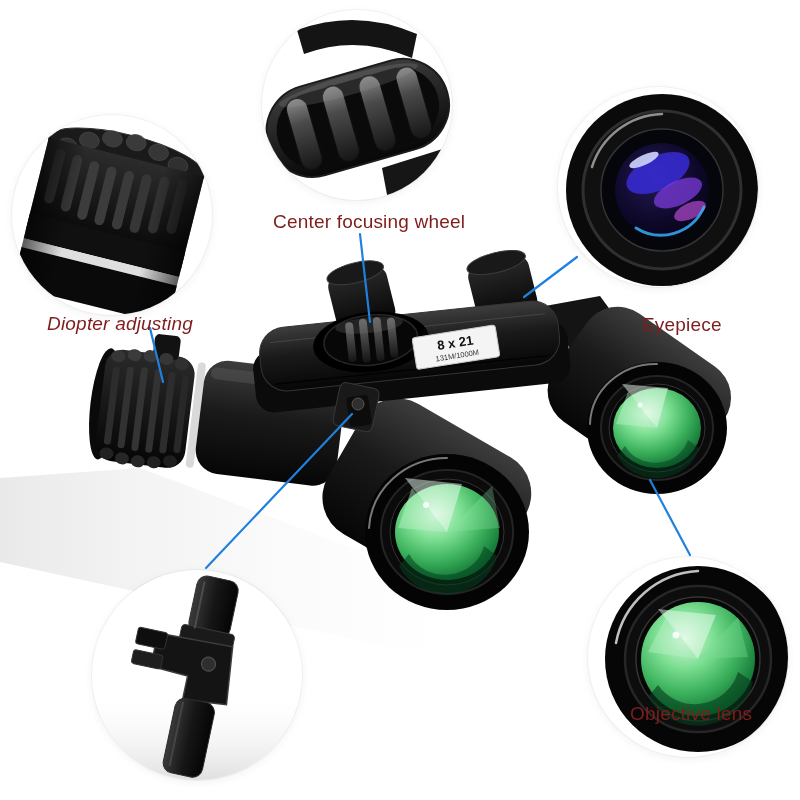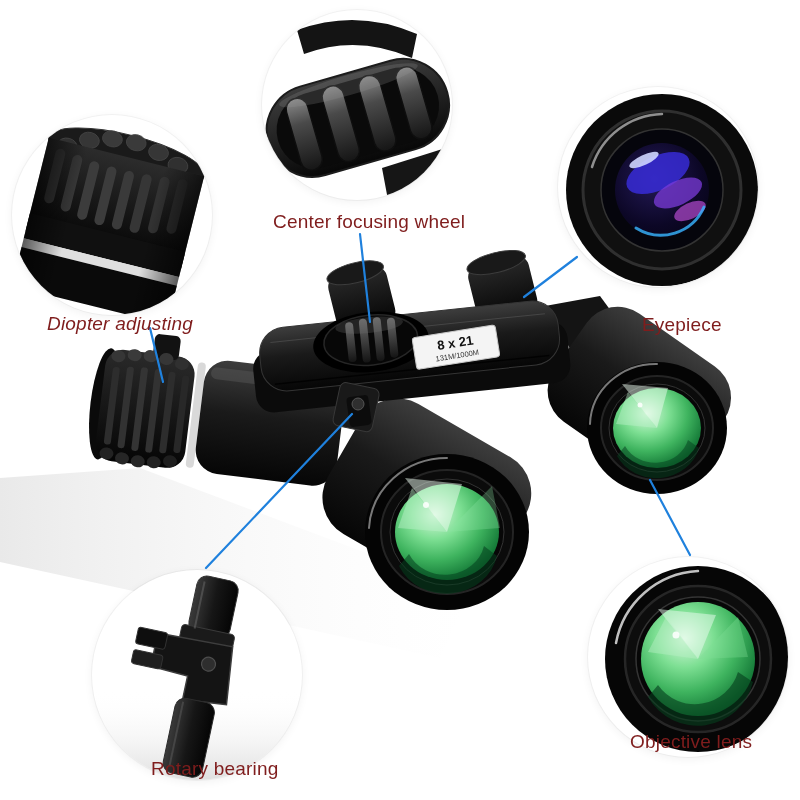--- a/index.html
+++ b/index.html
@@ -302,16 +302,15 @@
       <polygon points="110,102 60,95 78,60" fill="#b9efc6" opacity="0.45"></polygon>
       <polygon points="110,102 150,60 160,100" fill="#7fdc96" opacity="0.35"></polygon>
       <path d="M 60,140 A 57,57 0 0 0 165,125 L 150,115 A 45,45 0 0 1 70,128 Z" fill="#053d1d" opacity="0.6"></path>
       <circle cx="88" cy="78" r="3.5" fill="#ffffff" opacity="0.85"></circle>
     </svg>
   </div>
 
   <div class="feature-label" style="left:47px;top:313px;font-style:italic;">Diopter adjusting</div>
   <div class="feature-label" style="left:273px;top:211px;">Center focusing wheel</div>
   <div class="feature-label" style="left:642px;top:294px;margin-top:20px;">Eyepiece</div>
-  <div class="feature-label" style="left:151px;top:758px;">Rotary bearing</div>
-  <div class="feature-label" style="left:630px;top:703px;margin-top:28px;">Objective lens</div>
+  <div class="feature-label" style="left:630px;top:703px;">Objective lens</div>
 
 </div>
 
 </body></html>

